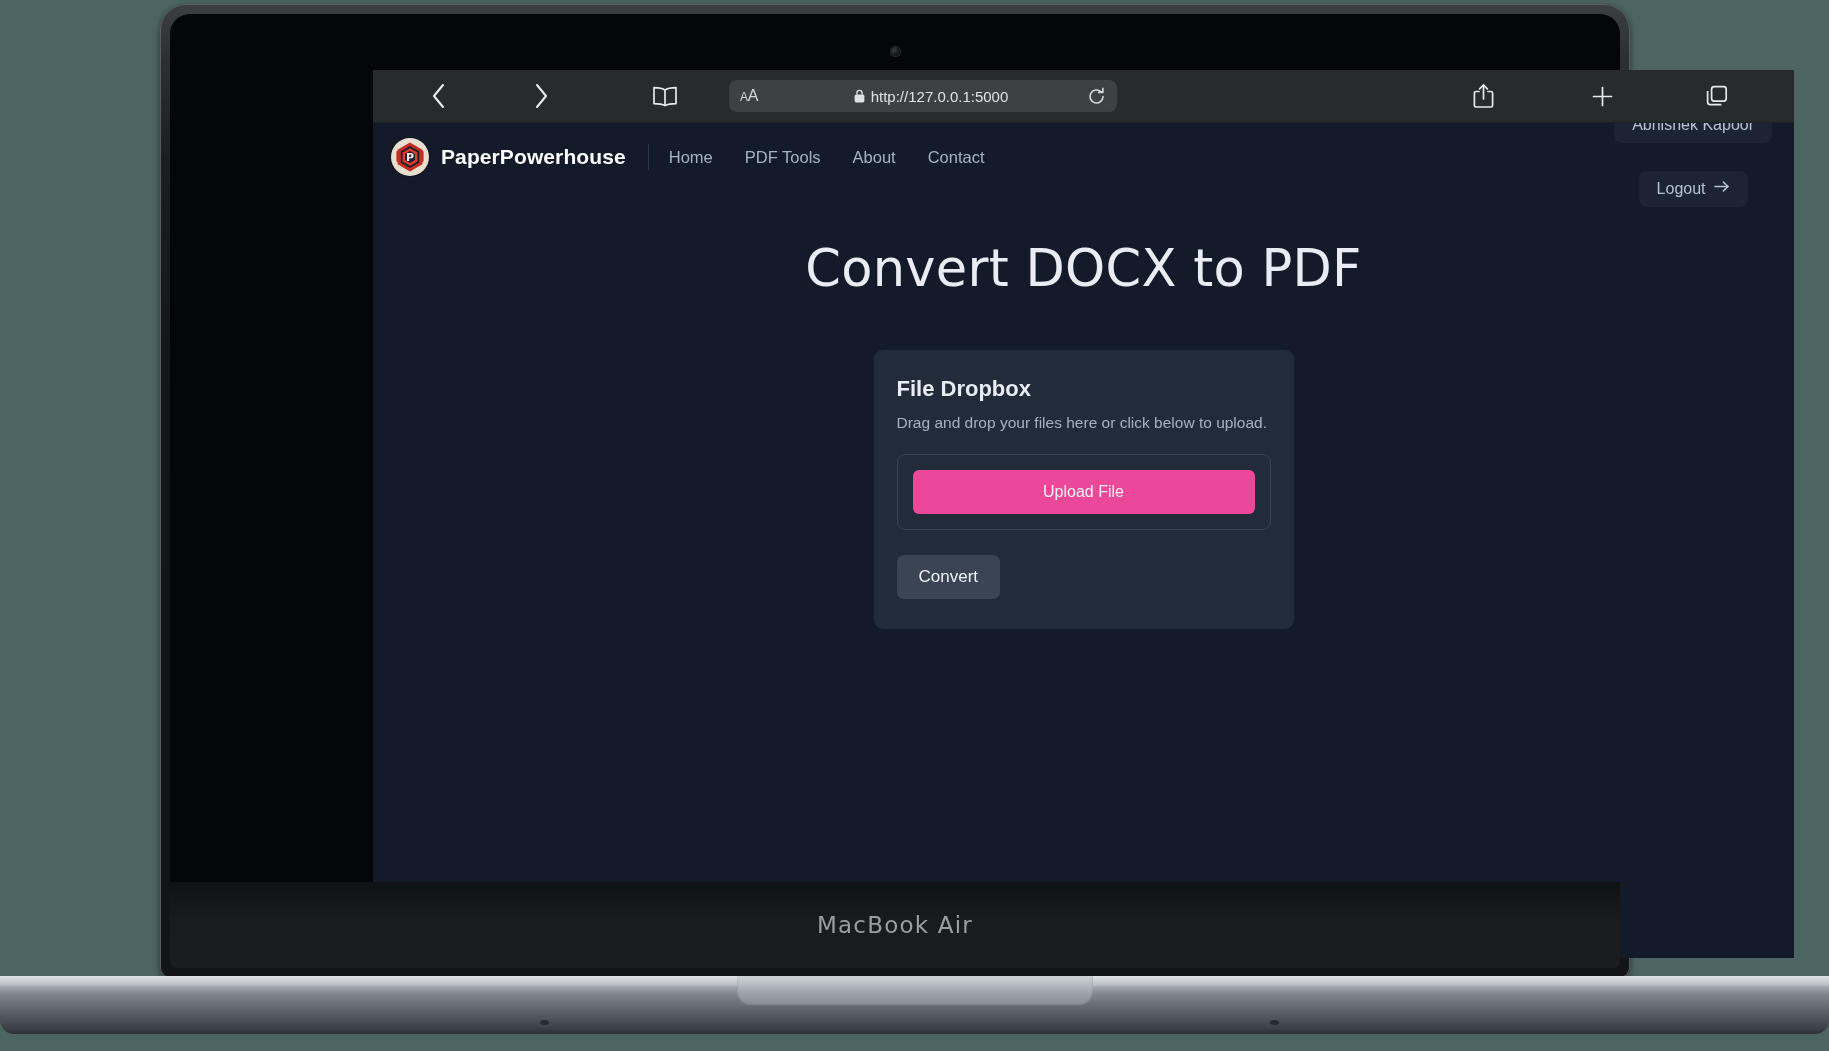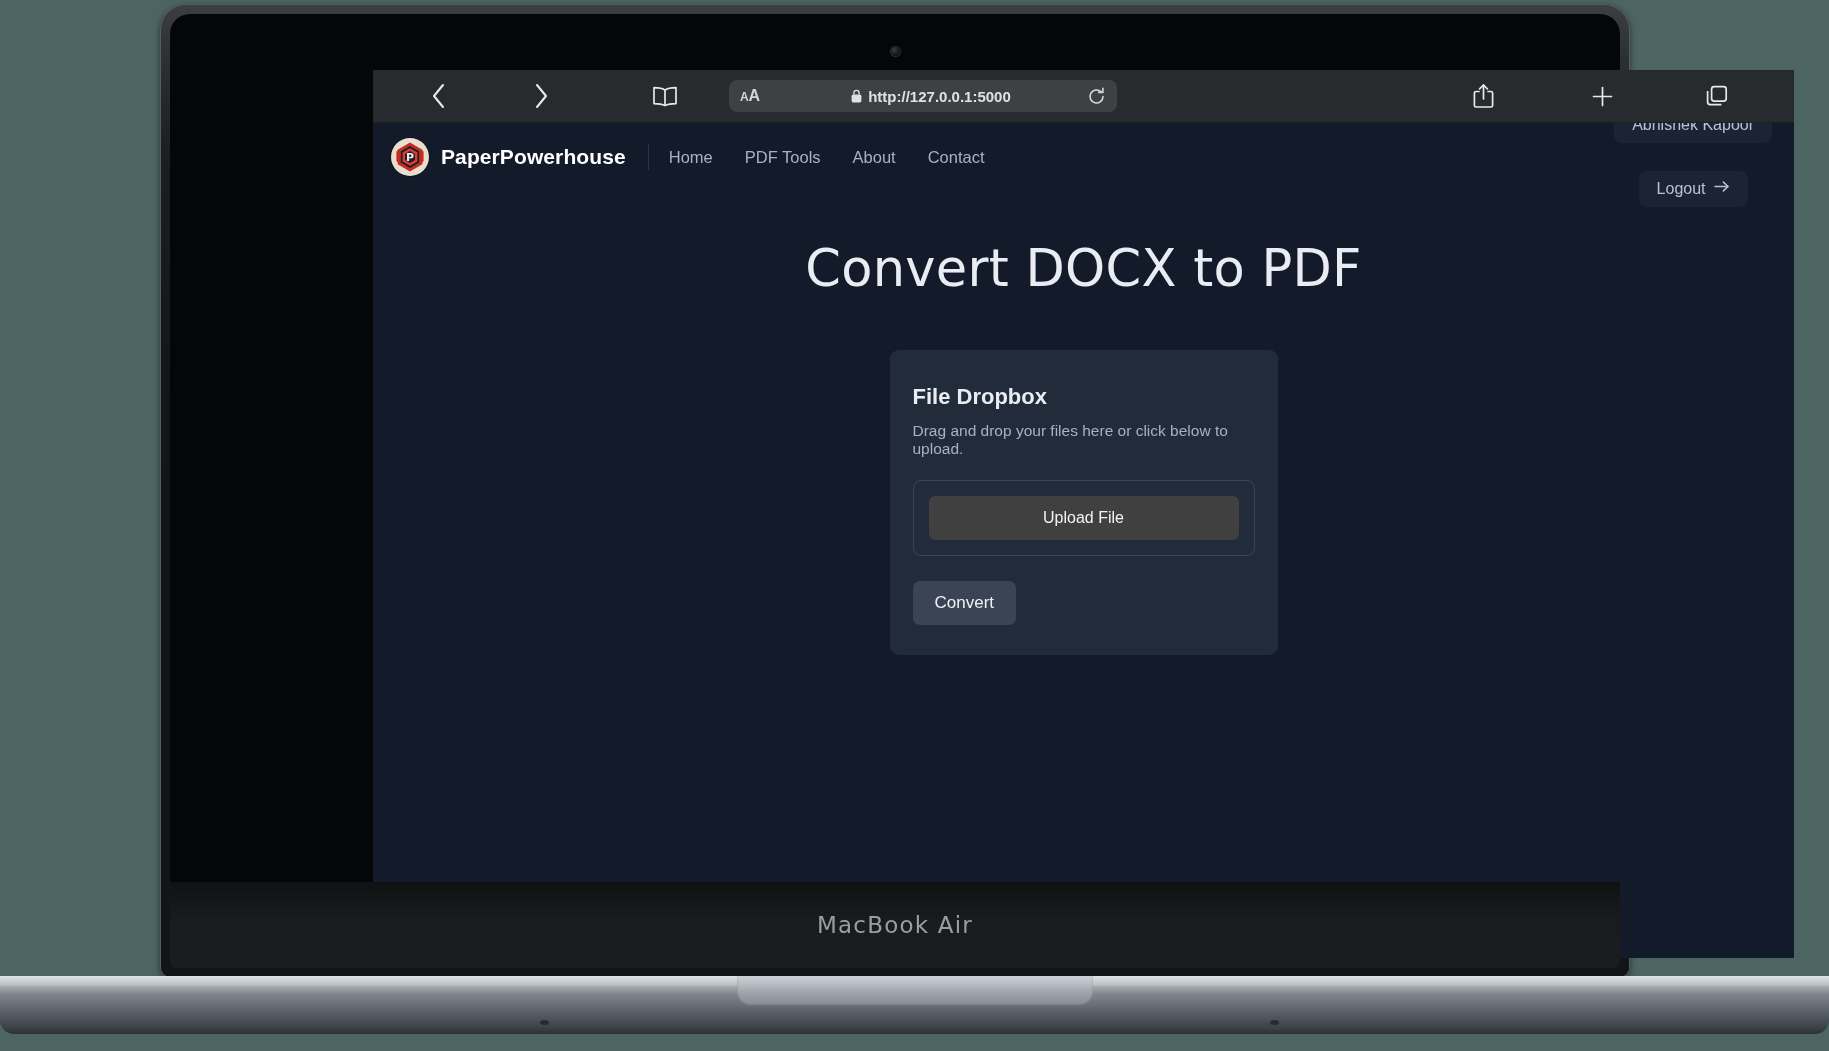--- a/index.html
+++ b/index.html
@@ -123,21 +123,20 @@
 
   
   #browser-toolbar {
     position: relative;
     height: 53px;
     background: #272b2e;
     display: flex;
     align-items: center;
     padding: 0 22px;
     border-bottom: 1px solid #1d2022;
-    font-weight: bold;
   }
   .tb-btn {
     display: flex;
     align-items: center;
     justify-content: center;
     color: #e7e9ea;
     flex: 0 0 auto;
   }
   #tb-left { display: flex; align-items: center; gap: 0; }
   #tb-back  { width: 86px; }
@@ -248,46 +247,46 @@
     color: #e9edf3;
     font-size: 51px;
     font-weight: normal;
     margin-top: 48px;
     letter-spacing: .3px;
     font-family: "DejaVu Sans", sans-serif;
   }
 
   
   #dropbox-card {
-    width: 388px;
+    width: 420px;
     margin: 52px auto 0;
     background: #222b3a;
     border-radius: 9px;
-    padding: 34px 23px 30px;
+    padding: 26px 23px 30px;
   }
   #card-title {
     color: #e9edf3;
     font-size: 22px;
     font-weight: bold;
     margin-bottom: 12px;
   }
   #card-subtitle {
     color: #a7b1c2;
     font-size: 15.5px;
     margin-bottom: 22px;
   }
   #dropzone {
     border: 1px solid #3a4456;
     border-radius: 8px;
     padding: 15px;
     margin-bottom: 25px;
   }
   #upload-btn {
     width: 100%;
-    background: #404040;
+    background: #ec4899;
     color: #f1f3f6;
     border: none;
     border-radius: 6px;
     font-size: 16px;
     padding: 13px 0;
     cursor: pointer;
     font-family: "Liberation Sans", sans-serif;
   }
   #convert-btn {
     background: #3a4454;

